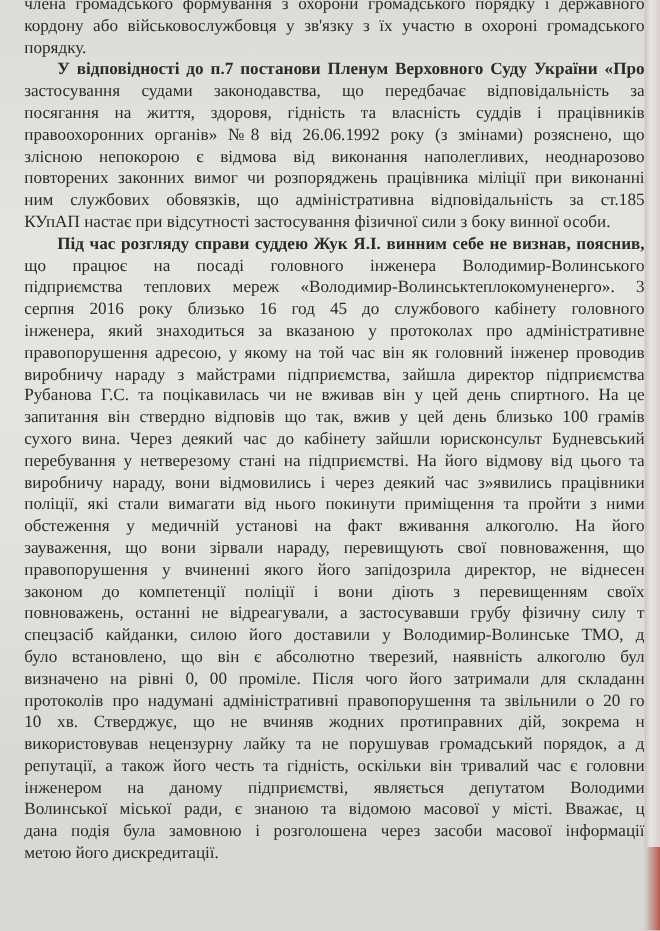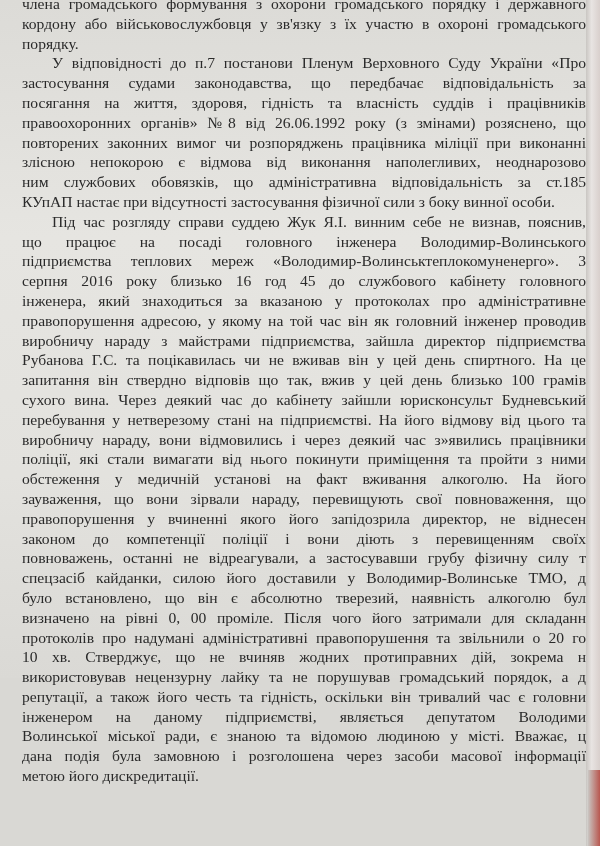--- a/index.html
+++ b/index.html
@@ -21,36 +21,36 @@
     background: linear-gradient(90deg, #c9c6c2, #b8574f);
   }
   .text {
     position: absolute; left: 22px; top: -6px; width: 564px;
     font-family: "Liberation Serif", serif;
     font-size: 15.6px; line-height: 19.8px; color: #2a2a2a;
     text-align: justify;
   }
   .line { display: block; white-space: nowrap; text-align: justify; text-align-last: justify; height: 19.8px; }
   .line.last { text-align-last: left; }
-  .ind { padding-left: 30px; }
+  .ind { padding-left: 30px; font-weight: bold; }
 </style>
 </head>
 <body>
 
 <div class="paper">
   <div class="text" id="doc-text">
       <span class="line">члена громадського формування з охорони громадського порядку і державного</span>
       <span class="line">кордону або військовослужбовця у зв'язку з їх участю в охороні громадського</span>
       <span class="line last">порядку.</span>
       <span class="line ind">У відповідності до п.7 постанови Пленум Верховного Суду України «Про</span>
       <span class="line">застосування судами законодавства, що передбачає відповідальність за</span>
       <span class="line">посягання на життя, здоровя, гідність та власність суддів і працівників</span>
       <span class="line">правоохоронних органів» №8 від 26.06.1992 року (з змінами) розяснено, що</span>
+      <span class="line">злісною непокорою є відмова від виконання наполегливих, неоднарозово</span>
       <span class="line">повторених законних вимог чи розпоряджень працівника міліції при виконанні</span>
-      <span class="line">злісною непокорою є відмова від виконання наполегливих, неоднарозово</span>
       <span class="line">ним службових обовязків, що адміністративна відповідальність за ст.185</span>
       <span class="line last">КУпАП настає при відсутності застосування фізичної сили з боку винної особи.</span>
       <span class="line ind">Під час розгляду справи суддею Жук Я.І. винним себе не визнав, пояснив,</span>
       <span class="line">що працює на посаді головного інженера Володимир-Волинського</span>
       <span class="line">підприємства теплових мереж «Володимир-Волинськтеплокомуненерго». 3</span>
       <span class="line">серпня 2016 року близько 16 год 45 до службового кабінету головного</span>
       <span class="line">інженера, який знаходиться за вказаною у протоколах про адміністративне</span>
       <span class="line">правопорушення адресою, у якому на той час він як головний інженер проводив</span>
       <span class="line">виробничу нараду з майстрами підприємства, зайшла директор підприємства</span>
       <span class="line">Рубанова Г.С. та поцікавилась чи не вживав він у цей день спиртного. На це</span>
@@ -65,19 +65,19 @@
       <span class="line">законом до компетенції поліції і вони діють з перевищенням своїх</span>
       <span class="line">повноважень, останні не відреагували, а застосувавши грубу фізичну силу т</span>
       <span class="line">спецзасіб кайданки, силою його доставили у Володимир-Волинське ТМО, д</span>
       <span class="line">було встановлено, що він є абсолютно тверезий, наявність алкоголю бул</span>
       <span class="line">визначено на рівні 0, 00 проміле. Після чого його затримали для складанн</span>
       <span class="line">протоколів про надумані адміністративні правопорушення та звільнили о 20 го</span>
       <span class="line">10 хв. Стверджує, що не вчиняв жодних протиправних дій, зокрема н</span>
       <span class="line">використовував нецензурну лайку та не порушував громадський порядок, а д</span>
       <span class="line">репутації, а також його честь та гідність, оскільки він тривалий час є головни</span>
       <span class="line">інженером на даному підприємстві, являється депутатом Володими</span>
-      <span class="line">Волинської міської ради, є знаною та відомою людиною у місті. Вважає, ц</span>
+      <span class="line">Волинської міської ради, є знаною та відомою масової у місті. Вважає, ц</span>
       <span class="line">дана подія була замовною і розголошена через засоби масової інформації</span>
       <span class="line last">метою його дискредитації.</span>
     </div>
 </div>
 <div class="edge"></div>
 <div class="edge-red"></div>
 
 </body></html>

